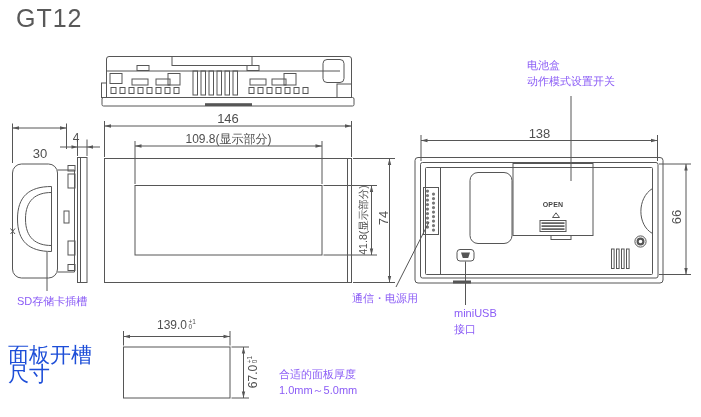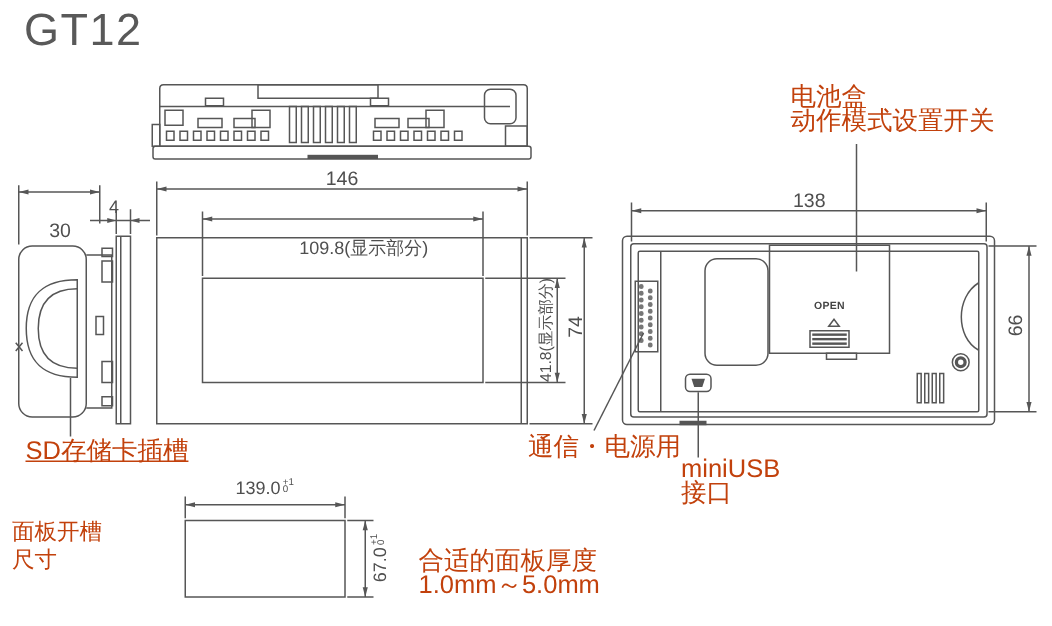--- a/index.html
+++ b/index.html
@@ -1,27 +1,27 @@
 <!DOCTYPE html>
 <html><head>
 <meta charset="utf-8">
 <style>
   html,body{margin:0;padding:0;background:#fff;}
   body{width:701px;height:417px;position:relative;overflow:hidden;
        font-family:"Liberation Sans",sans-serif;color:#444;}
   svg{position:absolute;left:0;top:0;}
   .t{position:absolute;white-space:nowrap;}
-  .title{font-size:30px;color:#595959;letter-spacing:1px;}
+  .title{font-size:25px;color:#595959;letter-spacing:1px;}
   .dim{font-size:13px;color:#4f4f4f;}
   .dim-sm{font-size:12px;color:#4f4f4f;}
   .dim-xs{font-size:10.5px;color:#4f4f4f;}
   .ctr{text-align:center;}
   .rot{transform:rotate(-90deg);display:flex;align-items:center;justify-content:center;}
-  .lbl{font-size:17px;line-height:16px;color:#c2410c;}
-  .lbl-lg{font-size:15px;line-height:19px;color:#c2410c;}
+  .lbl{font-size:11px;line-height:16px;color:#8b5cf6;}
+  .lbl-lg{font-size:21px;line-height:19px;color:#1d4ed8;}
   .open-mark{font-size:7px;font-weight:bold;letter-spacing:.2px;color:#444;}
   .tolrow{display:flex;align-items:center;justify-content:center;}
   .tolstack{display:inline-flex;flex-direction:column;align-items:flex-start;
             font-size:6.5px;line-height:5.5px;margin-left:1.5px;transform:translateY(-1px);}
 </style>
 </head>
 <body>
 
 <svg width="701" height="417" viewBox="0 0 701 417">
   <g stroke="#565656" fill="none" stroke-width="1">
@@ -184,27 +184,27 @@
       <path d="M243.5,347 V398"></path>
       <polygon points="243.5,347 241.8,353.5 245.2,353.5" fill="#565656" stroke="none"></polygon>
       <polygon points="243.5,398 241.8,391.5 245.2,391.5" fill="#565656" stroke="none"></polygon>
     </g>
   </g>
 </svg>
 
 <div class="t title" style="left:16px;top:4px;">GT12</div>
 
 <div class="t dim ctr" style="left:104px;top:111px;width:248px;">146</div>
-<div class="t dim-sm ctr" style="left:149px;top:131px;width:187px;margin-top:26px;">109.8(显示部分)</div>
+<div class="t dim-sm ctr" style="left:135px;top:131px;width:187px;">109.8(显示部分)</div>
 <div class="t dim rot" style="left:363px;top:211px;width:40px;height:14px;">74</div>
 <div class="t dim-xs rot" style="left:322px;top:214px;width:84px;height:12px;">41.8(显示部分)</div>
 
 <div class="t dim ctr" style="left:14px;top:114px;width:52px;margin-top:32px;">30</div>
 <div class="t dim-sm ctr" style="left:68px;top:131px;width:16px;">4</div>
-<div class="t lbl" style="left:17px;top:293px;text-decoration:underline;">SD存储卡插槽</div>
+<div class="t lbl" style="left:17px;top:293px;">SD存储卡插槽</div>
 
 <div class="t dim ctr" style="left:421px;top:126px;width:237px;">138</div>
 <div class="t dim rot" style="left:656px;top:210px;width:40px;height:14px;">66</div>
 <div class="t open-mark ctr" style="left:539px;top:201px;width:28px;">OPEN</div>
 
 <div class="t lbl" style="left:527px;top:57px;">
   <div>电池盒</div>
   <div>动作模式设置开关</div>
 </div>
 <div class="t lbl" style="left:352px;top:290px;">

